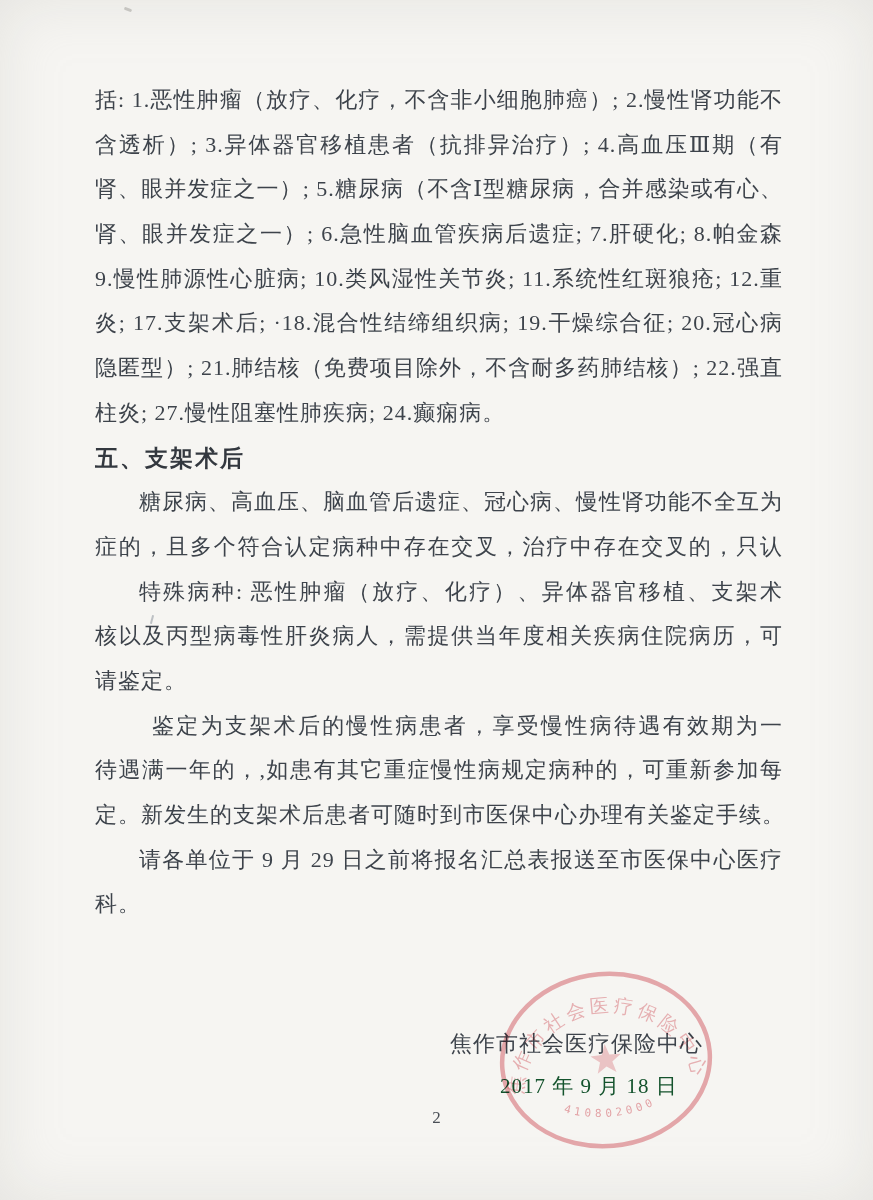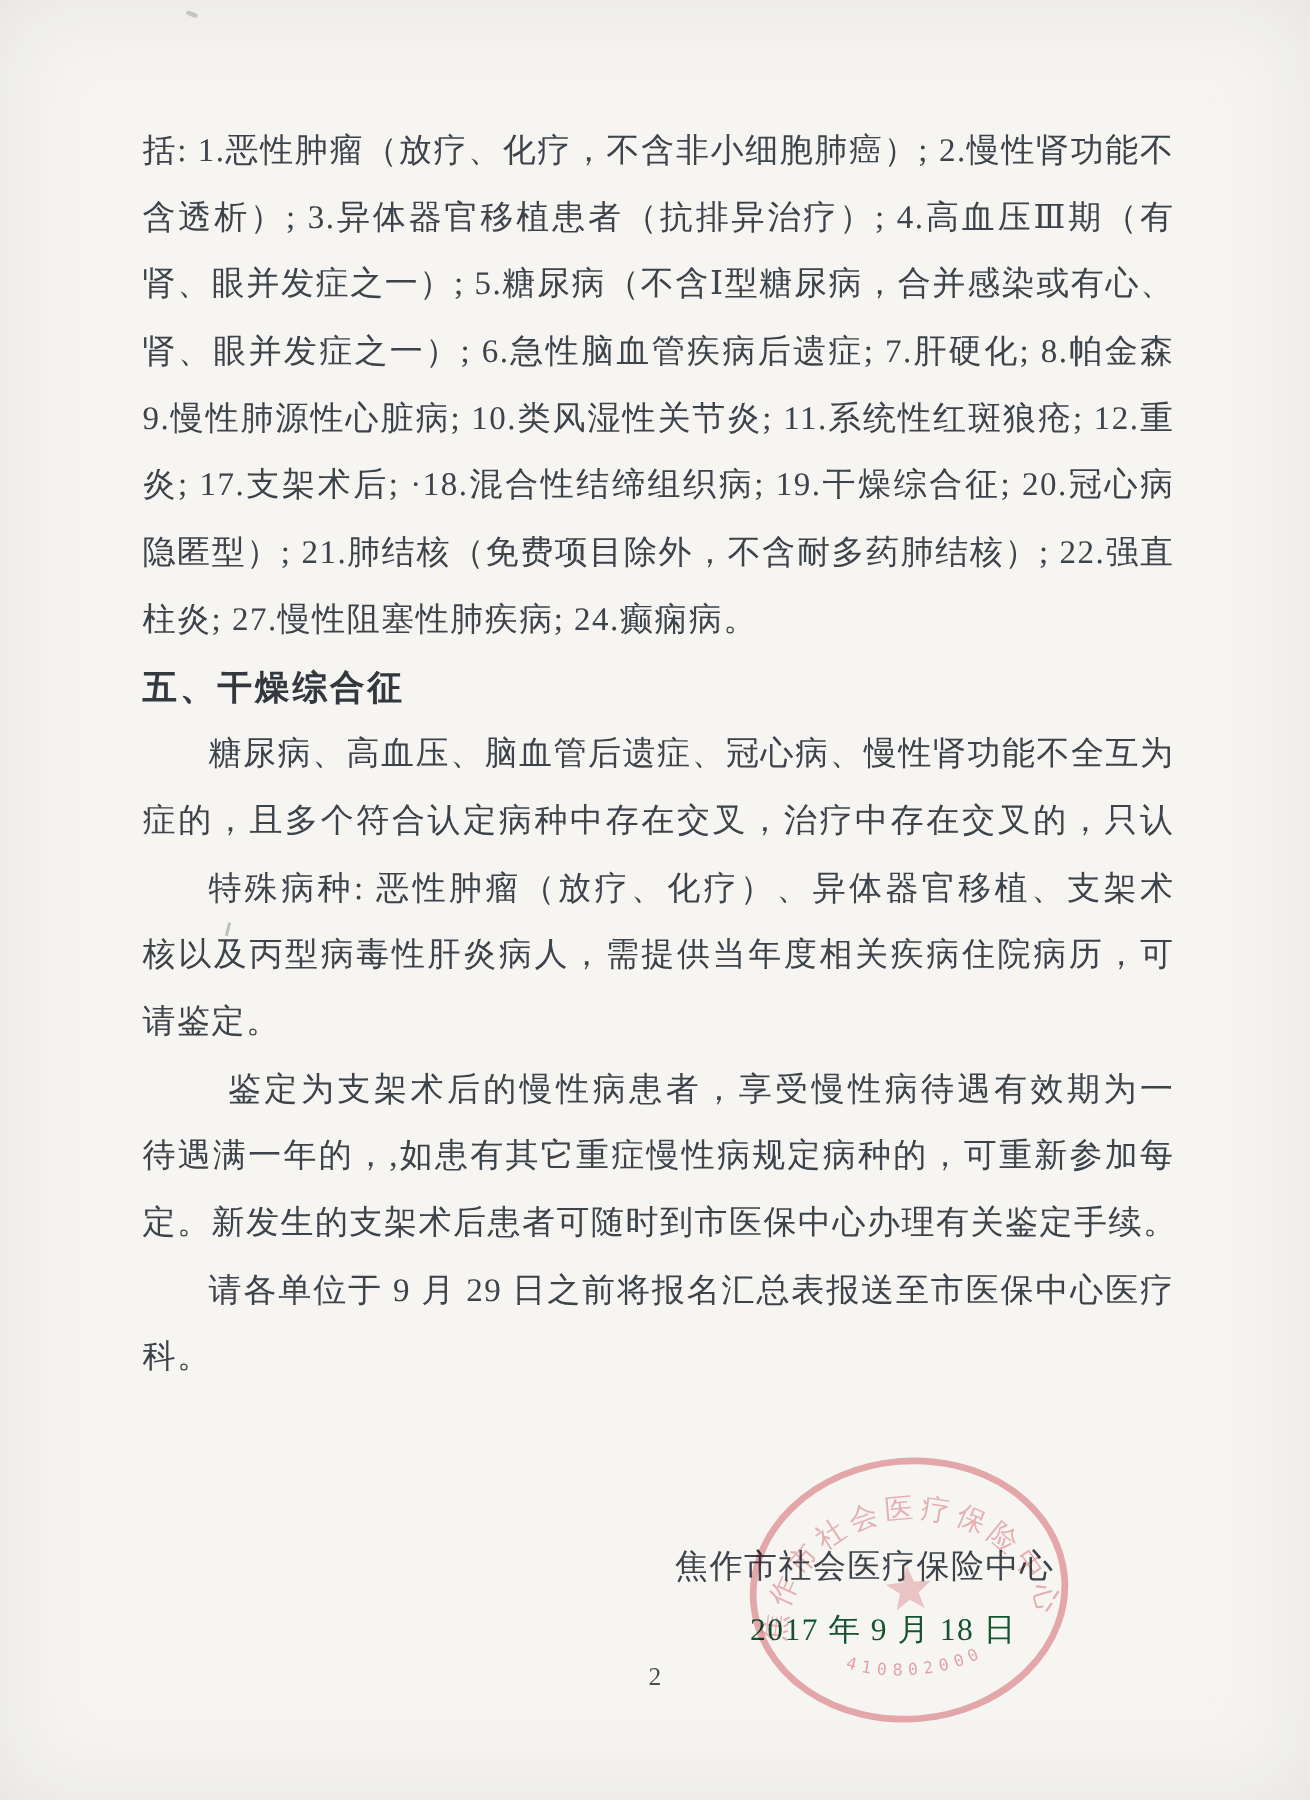--- a/index.html
+++ b/index.html
@@ -63,21 +63,21 @@
   <div class="doc-lines">
     <div class="row jl">括: 1.恶性肿瘤（放疗、化疗，不含非小细胞肺癌）; 2.慢性肾功能不全（不</div>
     <div class="row jl">含透析）; 3.异体器官移植患者（抗排异治疗）; 4.高血压Ⅲ期（有心、脑、</div>
     <div class="row jl">肾、眼并发症之一）; 5.糖尿病（不含Ⅰ型糖尿病，合并感染或有心、脑、</div>
     <div class="row jl">肾、眼并发症之一）; 6.急性脑血管疾病后遗症; 7.肝硬化; 8.帕金森氏病;</div>
     <div class="row jl">9.慢性肺源性心脏病; 10.类风湿性关节炎; 11.系统性红斑狼疮; 12.重症</div>
     <div class="row jl">炎; 17.支架术后; ·18.混合性结缔组织病; 19.干燥综合征; 20.冠心病（非</div>
     <div class="row jl">隐匿型）; 21.肺结核（免费项目除外，不含耐多药肺结核）; 22.强直性脊</div>
     <div class="row">柱炎; 27.慢性阻塞性肺疾病; 24.癫痫病。</div>
 
-    <div class="row heading">五、干燥综合征</div>
+    <div class="row heading">五、支架术后</div>
 
     <div class="row jl ind2">糖尿病、高血压、脑血管后遗症、冠心病、慢性肾功能不全互为并发</div>
     <div class="row jl">症的，且多个符合认定病种中存在交叉，治疗中存在交叉的，只认定一个</div>
 
     <div class="row jl ind2">特殊病种: 恶性肿瘤（放疗、化疗）、异体器官移植、支架术后、肺结</div>
     <div class="row jl">核以及丙型病毒性肝炎病人，需提供当年度相关疾病住院病历，可随时申</div>
     <div class="row">请鉴定。</div>
 
     <div class="row jl ind25">鉴定为支架术后的慢性病患者，享受慢性病待遇有效期为一年。享受</div>
     <div class="row jl">待遇满一年的，,如患有其它重症慢性病规定病种的，可重新参加每年度鉴</div>

